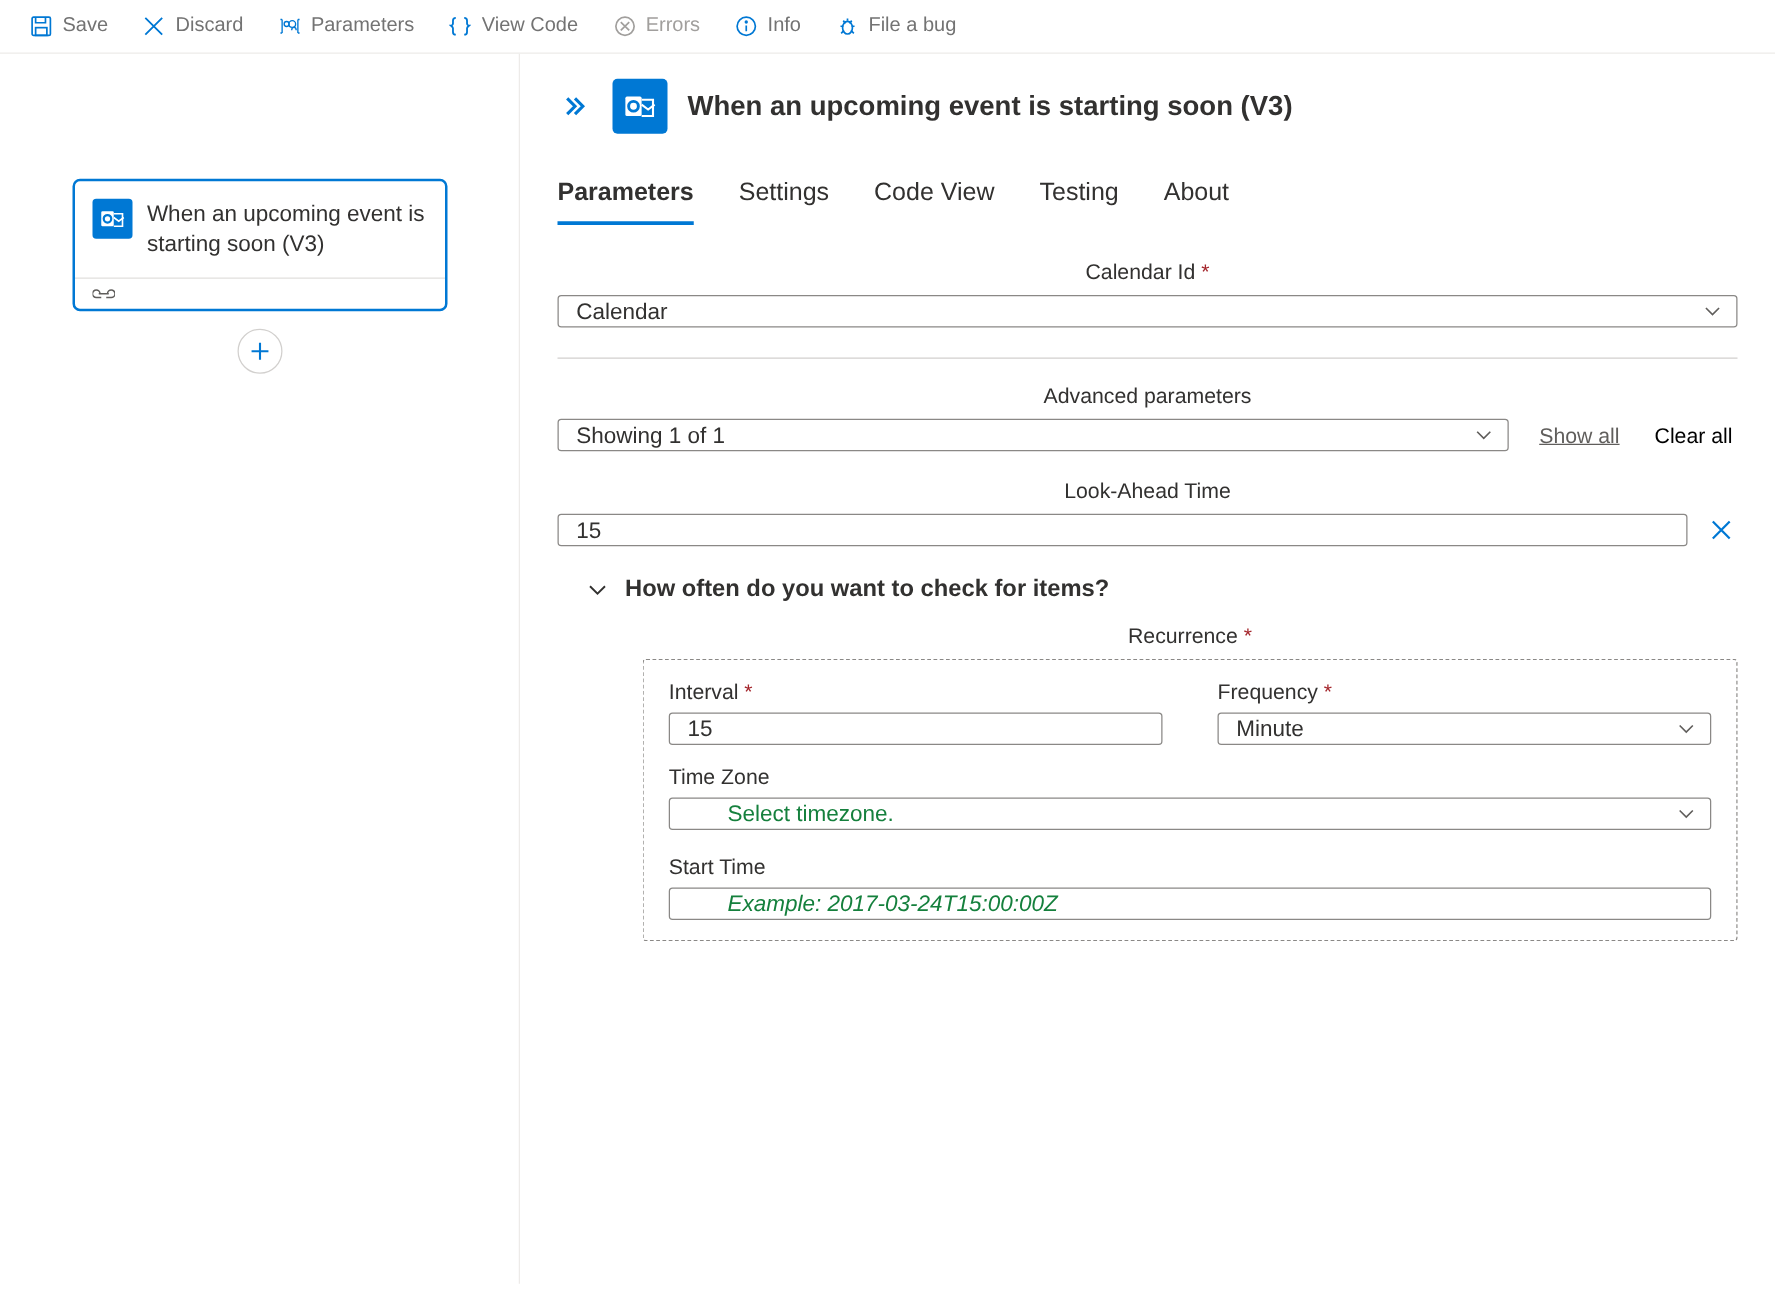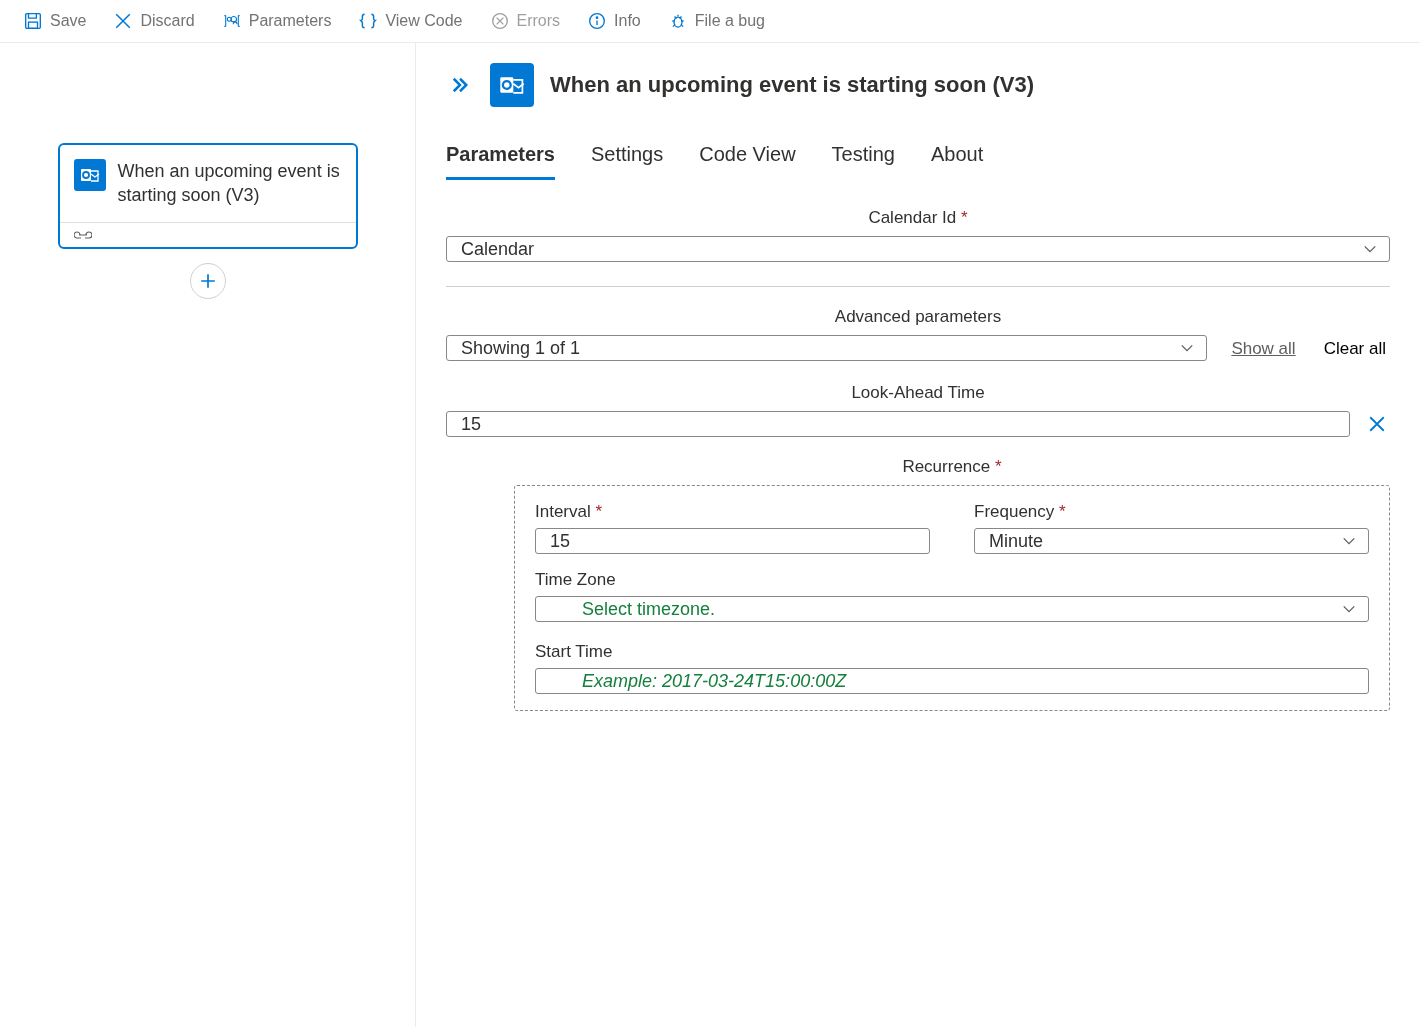--- a/index.html
+++ b/index.html
@@ -424,20 +424,28 @@
           <span>15</span>
         </div>
         <button class="clear-x">
           <svg width="18" height="18" viewBox="0 0 16 16" stroke="currentColor" stroke-width="1.6">
               <path d="M2 2l12 12M14 2L2 14"></path>
             </svg>
         </button>
       </div>
     </div>
 
+    <div class="collapsible-header">
+      <span>
+        <svg width="16" height="16" viewBox="0 0 16 16" fill="none" stroke="currentColor" stroke-width="1.5">
+            <path d="M2 5l6 6 6-6"></path>
+          </svg>
+      </span>
+      <span>How often do you want to check for items?</span>
+    </div>
 
     <label class="field-label" style="margin-left:68px;">
       <span>Recurrence</span> <span class="req">*</span>
     </label>
 
     <div class="recurrence-box">
       <div class="rec-row">
         <div class="rec-col">
           <label class="rec-label">
             <span>Interval</span> <span class="req">*</span>

